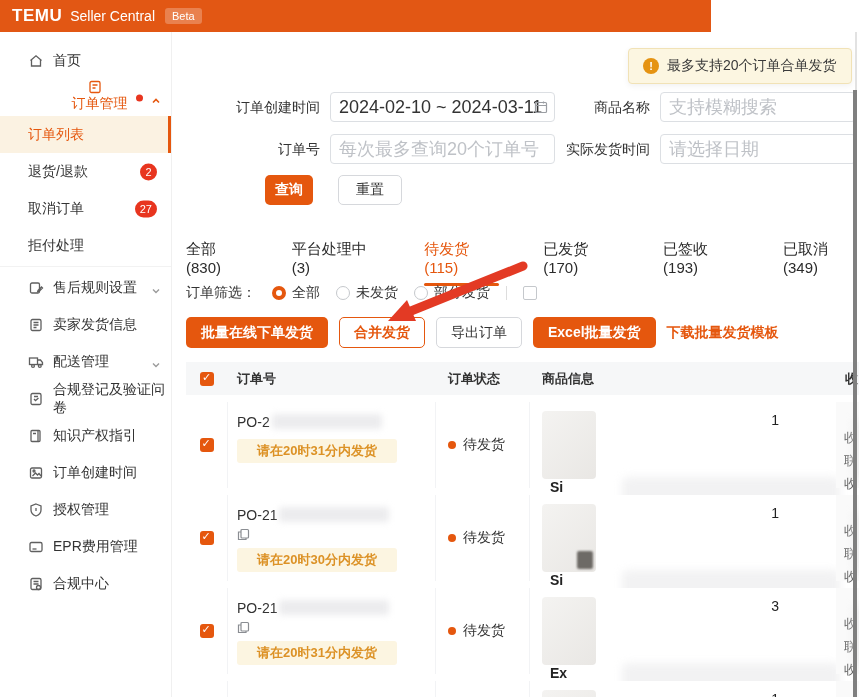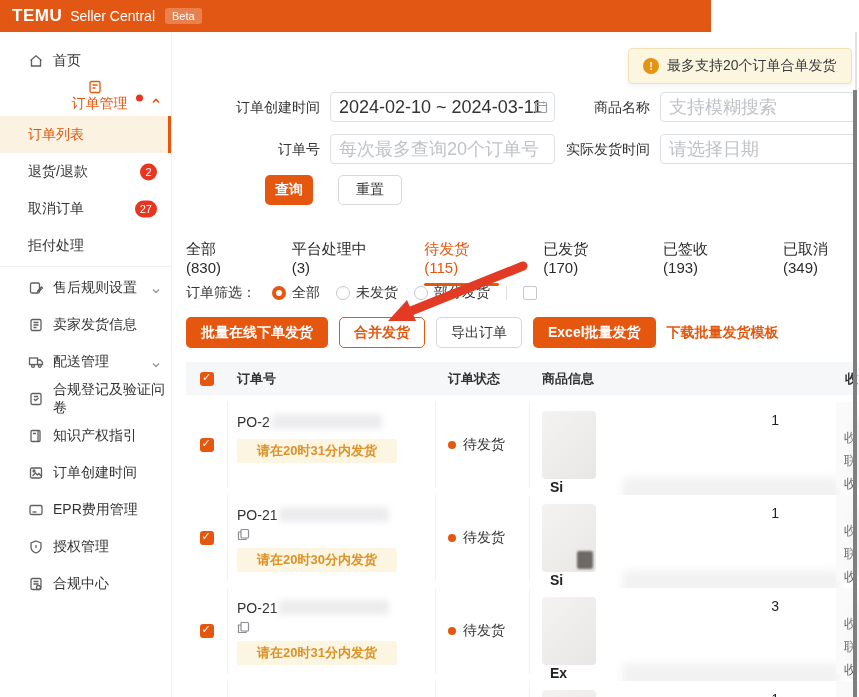--- a/index.html
+++ b/index.html
@@ -229,35 +229,35 @@
             <path d="M4.5 11 7.5 8l2 2 1.5-1.5 2 2.5"></path>
             <circle cx="6" cy="6" r="1"></circle>
           </svg>
       </span>
       <span>订单创建时间</span>
     </div>
 
     <div class="side-item">
       <span class="sicon">
         <svg viewBox="0 0 16 16" width="16" height="16" fill="none" stroke="currentColor" stroke-width="1.3">
+            <path d="M8 2 13 4v4c0 3-2.2 5-5 6-2.8-1-5-3-5-6V4z"></path>
+            <path d="M8 6v3"></path>
+          </svg>
+      </span>
+      <span>授权管理</span>
+    </div>
+
+    <div class="side-item">
+      <span class="sicon">
+        <svg viewBox="0 0 16 16" width="16" height="16" fill="none" stroke="currentColor" stroke-width="1.3">
             <rect x="2" y="3.5" width="12" height="9" rx="1.5"></rect>
             <path d="M4.5 10h4"></path>
           </svg>
       </span>
       <span>EPR费用管理</span>
-    </div>
-
-    <div class="side-item">
-      <span class="sicon">
-        <svg viewBox="0 0 16 16" width="16" height="16" fill="none" stroke="currentColor" stroke-width="1.3">
-            <path d="M8 2 13 4v4c0 3-2.2 5-5 6-2.8-1-5-3-5-6V4z"></path>
-            <path d="M8 6v3"></path>
-          </svg>
-      </span>
-      <span>授权管理</span>
     </div>
 
     <div class="side-item">
       <span class="sicon">
         <svg viewBox="0 0 16 16" width="16" height="16" fill="none" stroke="currentColor" stroke-width="1.3">
             <rect x="3" y="2.5" width="10" height="11" rx="1.5"></rect>
             <path d="M5.5 5.5h5M5.5 8h5"></path>
             <circle cx="10.5" cy="11.5" r="2"></circle>
           </svg>
       </span>

